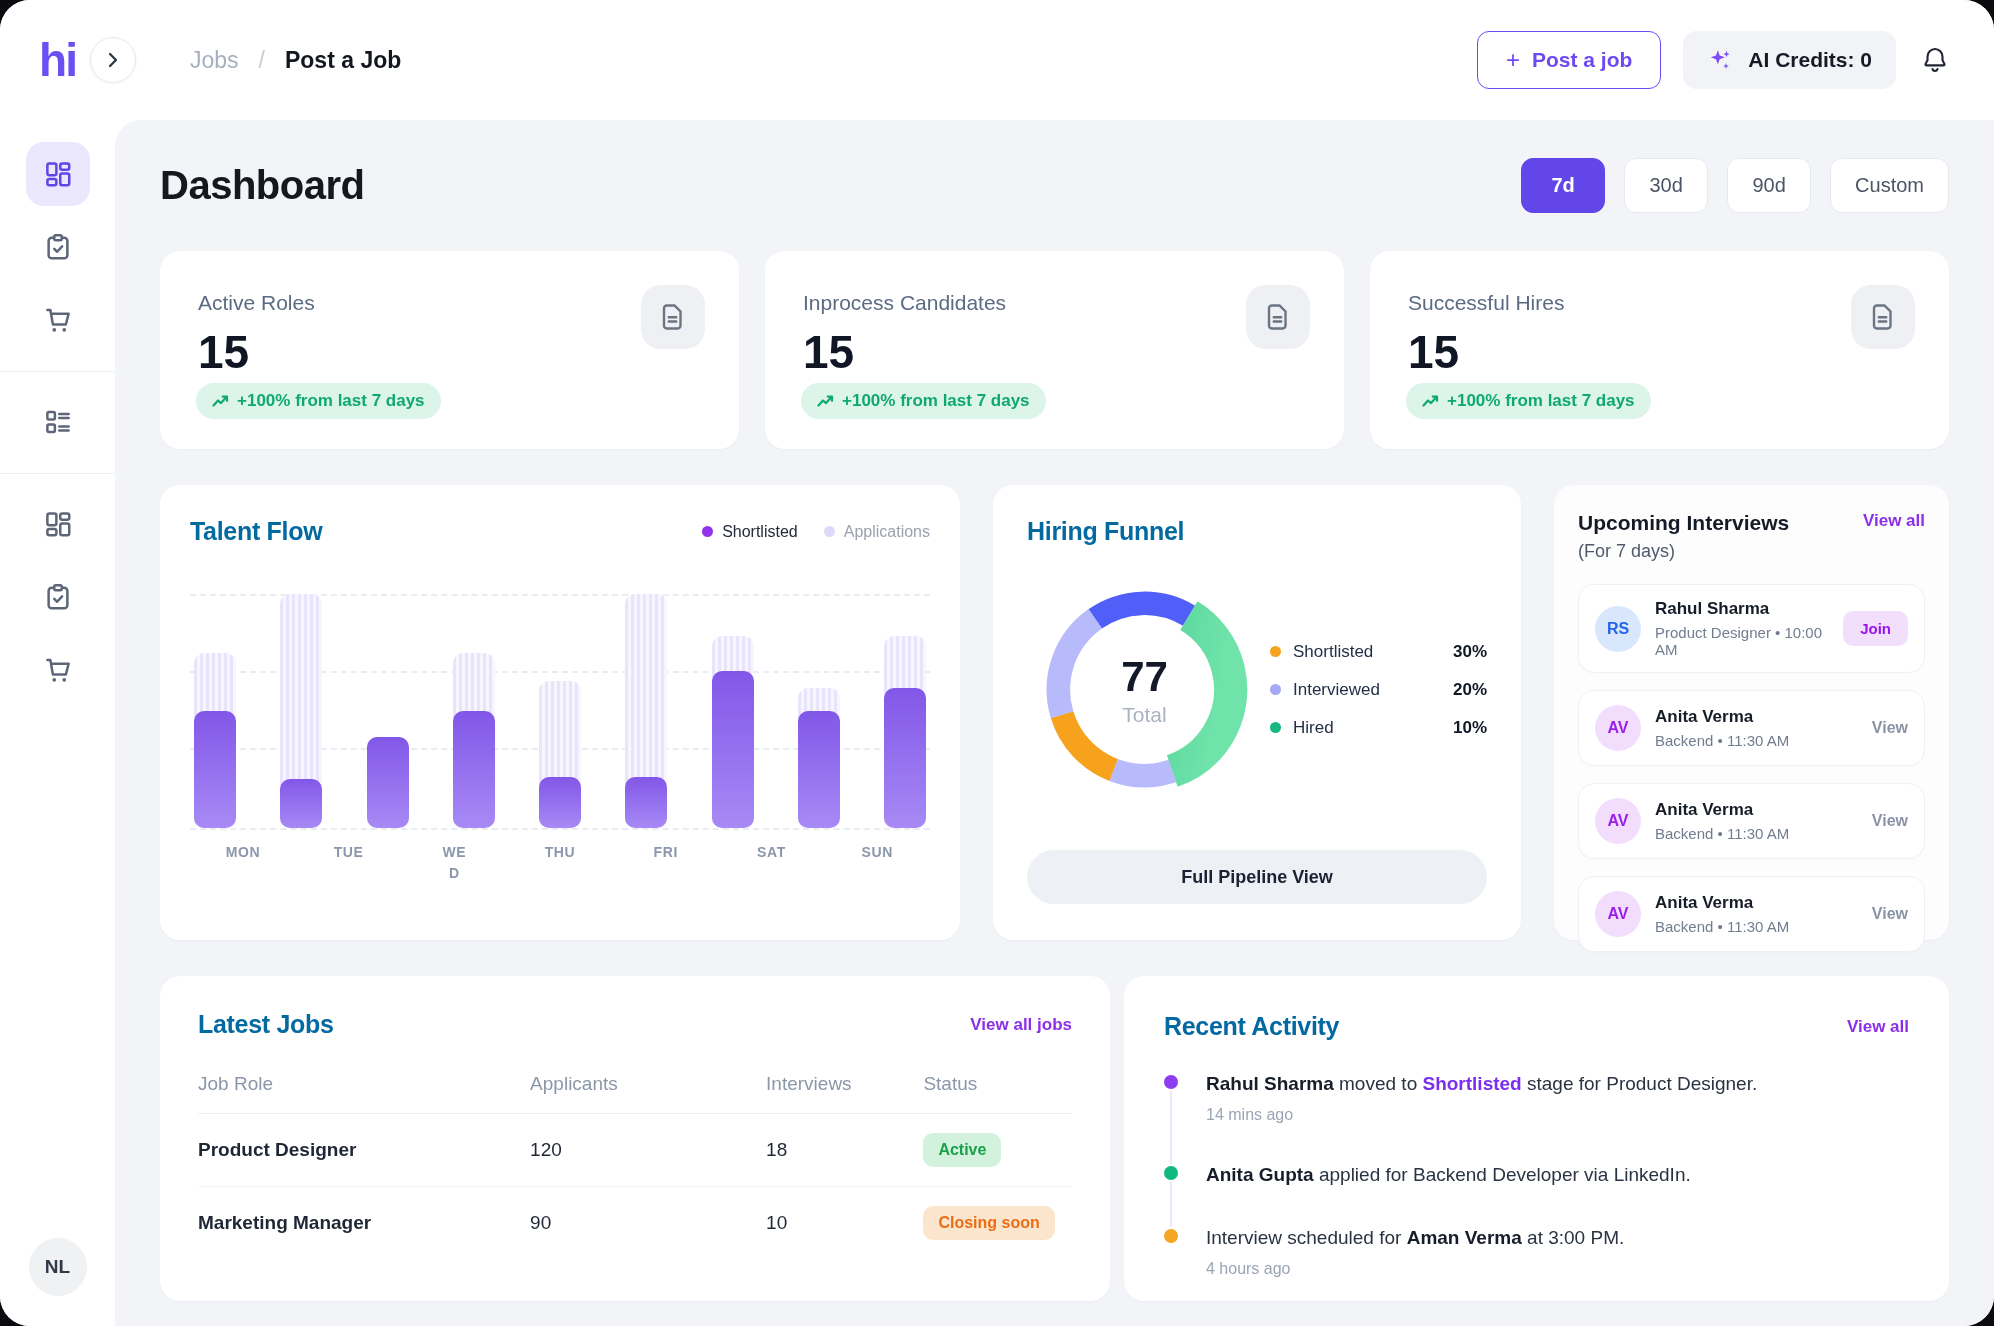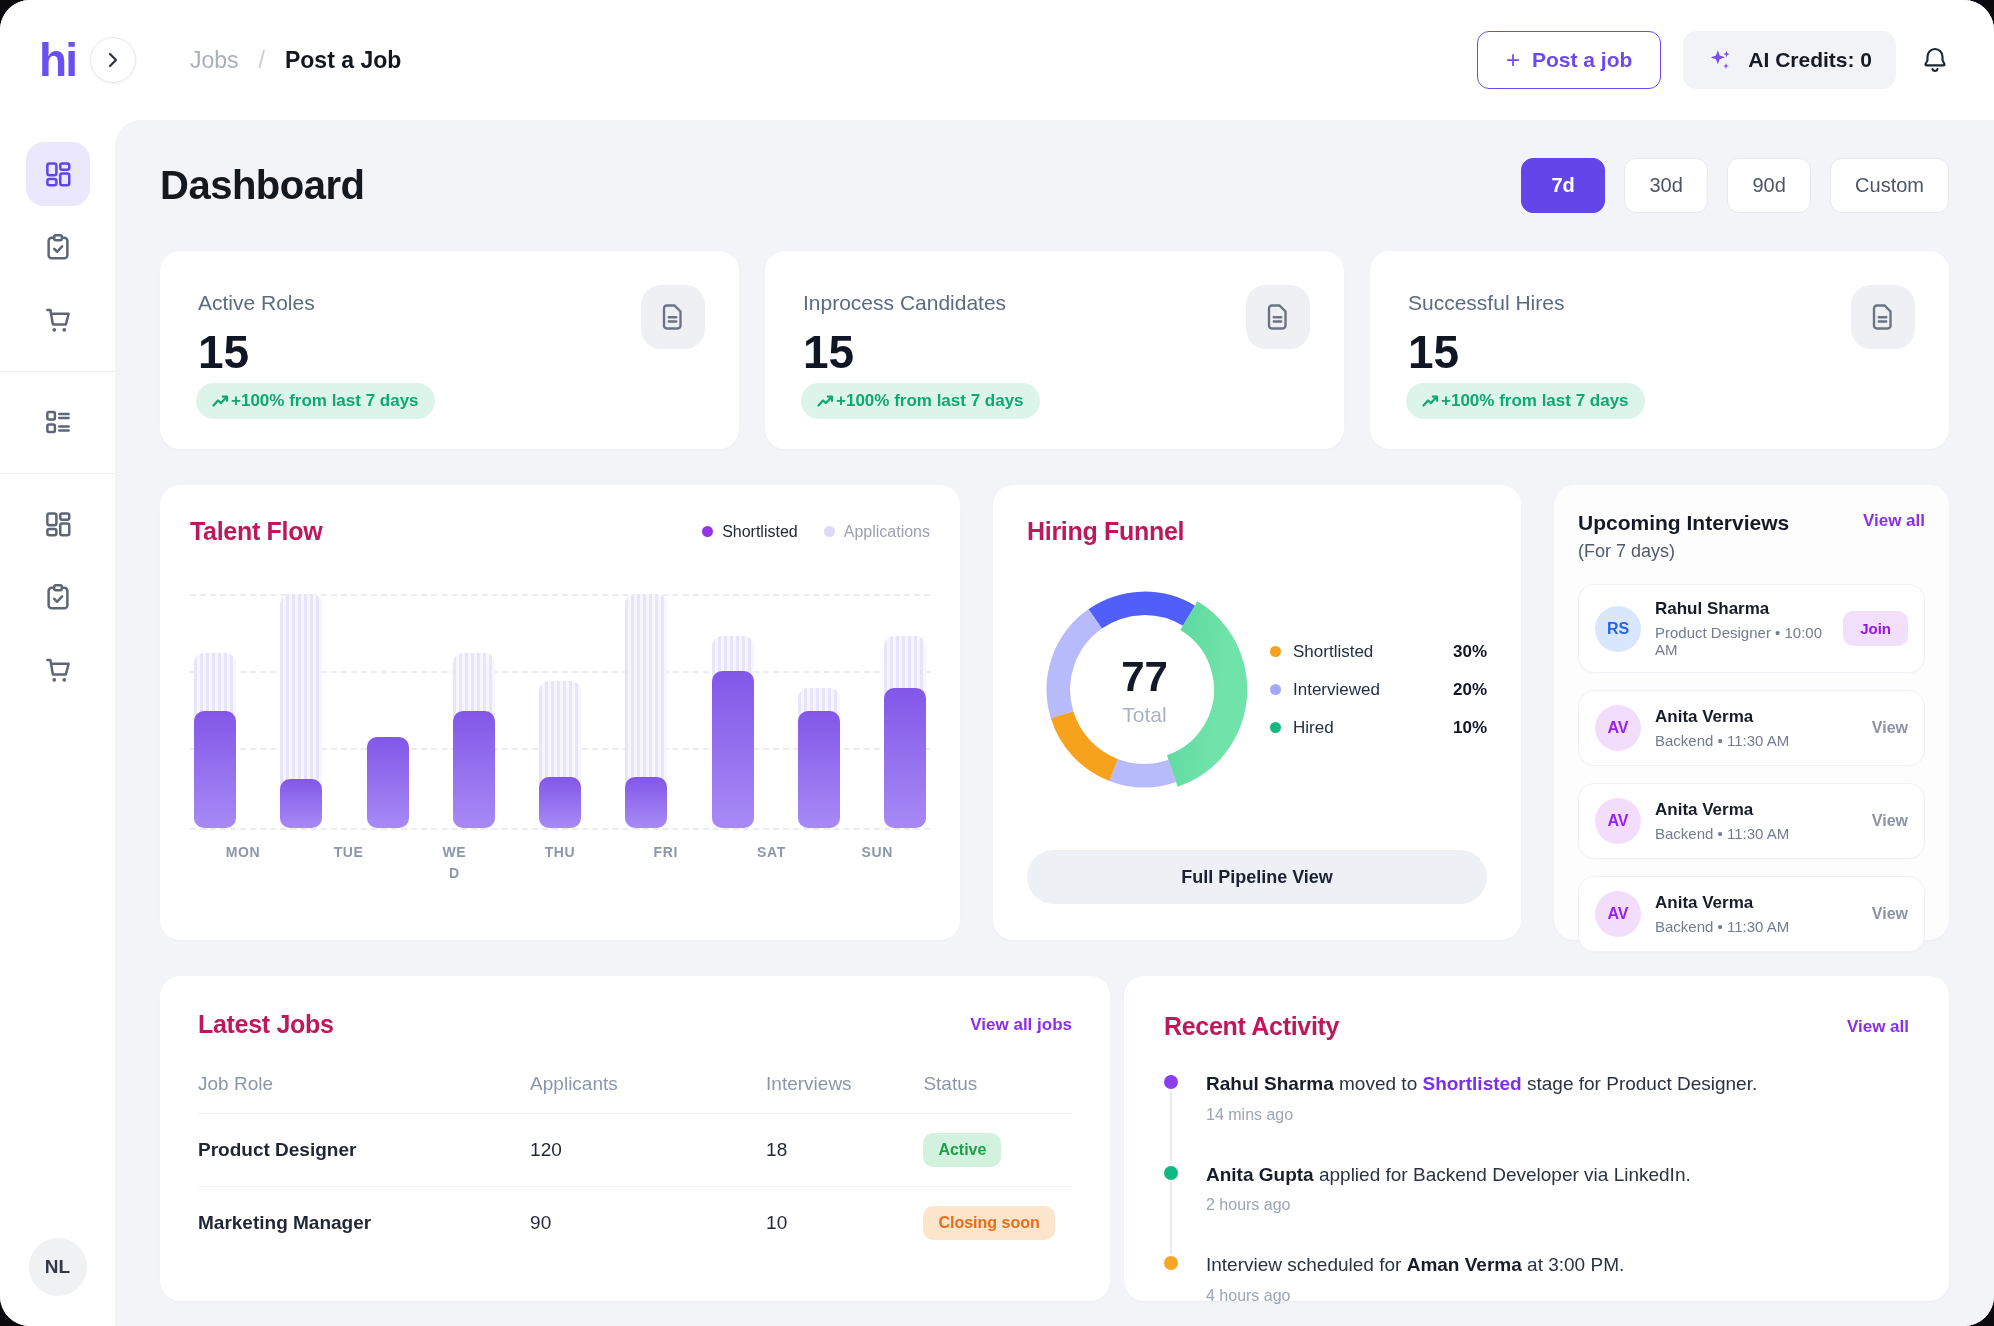--- a/index.html
+++ b/index.html
@@ -33,30 +33,30 @@
   .title-row { display:flex; align-items:center; justify-content:space-between; margin-bottom:38px; }
   .page-title { font-size:40px; font-weight:800; color:#14181f; letter-spacing:-.5px; }
   .filters { display:flex; gap:19px; }
   .filter-btn { min-width:84px; padding:15px 24px; border-radius:12px; border:1px solid #e7e9ef; background:#fff; color:#4c5565; font-size:20px; font-weight:500; text-align:center; cursor:pointer; font-family:inherit; }
   .filter-btn.active { background:#6246ea; border-color:#6246ea; color:#fff; font-weight:600; }
 
   .stats-row { display:flex; gap:26px; margin-bottom:36px; }
   .stat-card { flex:1; background:#fff; border-radius:18px; padding:40px 38px 34px; position:relative; height:198px; box-shadow:0 1px 2px rgba(25,35,60,.03); }
   .stat-label { font-size:21px; color:#5b6b82; font-weight:500; margin-bottom:10px; }
   .stat-value { font-size:46px; font-weight:800; color:#101623; }
-  .stat-trend { position:absolute; left:36px; bottom:30px; display:inline-flex; align-items:center; gap:1px; background:#ddf4ea; color:#0fa873; font-size:17px; font-weight:700; border-radius:999px; padding:8px 16px; }
+  .stat-trend { position:absolute; left:36px; bottom:30px; display:inline-flex; align-items:center; gap:7px; background:#ddf4ea; color:#0fa873; font-size:17px; font-weight:700; border-radius:999px; padding:8px 16px; }
   .stat-icon { position:absolute; top:34px; right:34px; width:64px; height:64px; border-radius:20px; background:#eef0f4; display:flex; align-items:center; justify-content:center; color:#6b7482; }
 
   .row2 { display:flex; gap:33px; margin-bottom:36px; }
   .card { background:#fff; border-radius:20px; box-shadow:0 1px 2px rgba(25,35,60,.03); }
 
   
   .talent-card { width:800px; height:455px; padding:32px 30px 0; }
   .card-head { display:flex; align-items:center; justify-content:space-between; }
-  .card-title { font-size:25px; font-weight:800; color:#be185d; letter-spacing:-.3px; }
+  .card-title { font-size:25px; font-weight:800; color:#0369a1; letter-spacing:-.3px; }
   .tf-legend { display:flex; gap:26px; align-items:center; }
   .legend-chip { display:flex; align-items:center; gap:9px; font-size:16px; }
   .dot { width:11px; height:11px; border-radius:50%; flex:none; }
   .chip-dark { color:#232b3a; font-weight:500; }
   .chip-muted { color:#9aa2b1; font-weight:500; }
   .tf-plot { position:relative; height:234px; margin-top:48px; }
   .gridline { position:absolute; left:0; right:0; border-top:2px dashed #e9ecf2; }
   .bars { position:absolute; inset:0; display:flex; justify-content:space-between; padding:0 4px; }
   .bar-col { position:relative; width:42px; height:100%; }
   .bar { position:absolute; bottom:0; left:0; right:0; border-radius:10px; }
@@ -502,21 +502,20 @@
         </div>
         <div class="activity-list">
             <div class="act-item">
               <span class="act-dot" style="background: rgb(139, 61, 240);"></span>
               <div class="act-text"><span class="b">Rahul Sharma</span><span> moved to </span><span class="hl">Shortlisted</span><span> stage for Product Designer.</span></div>
               <div class="act-time">14 mins ago</div>
             </div>
             <div class="act-item">
               <span class="act-dot" style="background: rgb(16, 185, 129);"></span>
               <div class="act-text"><span class="b">Anita Gupta</span><span> applied for Backend Developer via LinkedIn.</span></div>
-              <div class="act-time">2 hours ago</div>
             </div>
             <div class="act-item">
               <span class="act-dot" style="background: rgb(245, 166, 35);"></span>
               <div class="act-text"><span>Interview scheduled for </span><span class="b">Aman Verma</span><span> at 3:00 PM.</span></div>
               <div class="act-time">4 hours ago</div>
             </div>
           </div>
       </section>
     </div>
 

